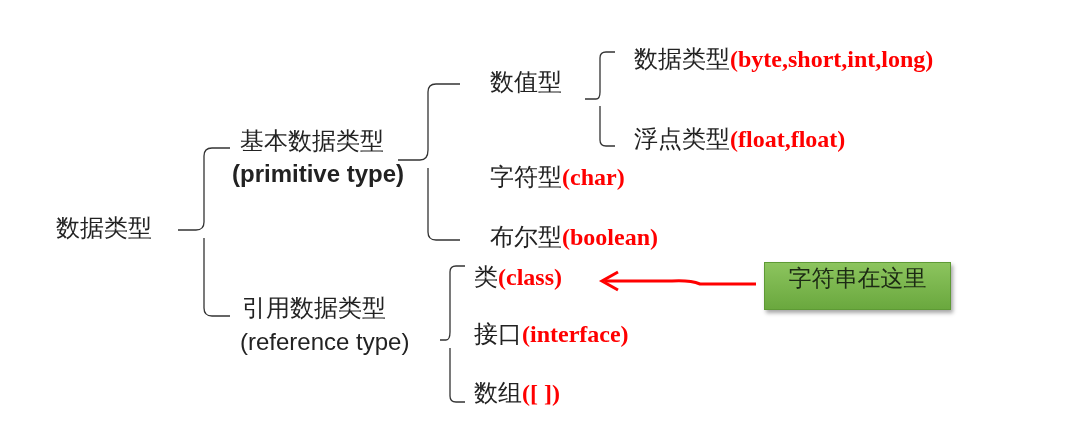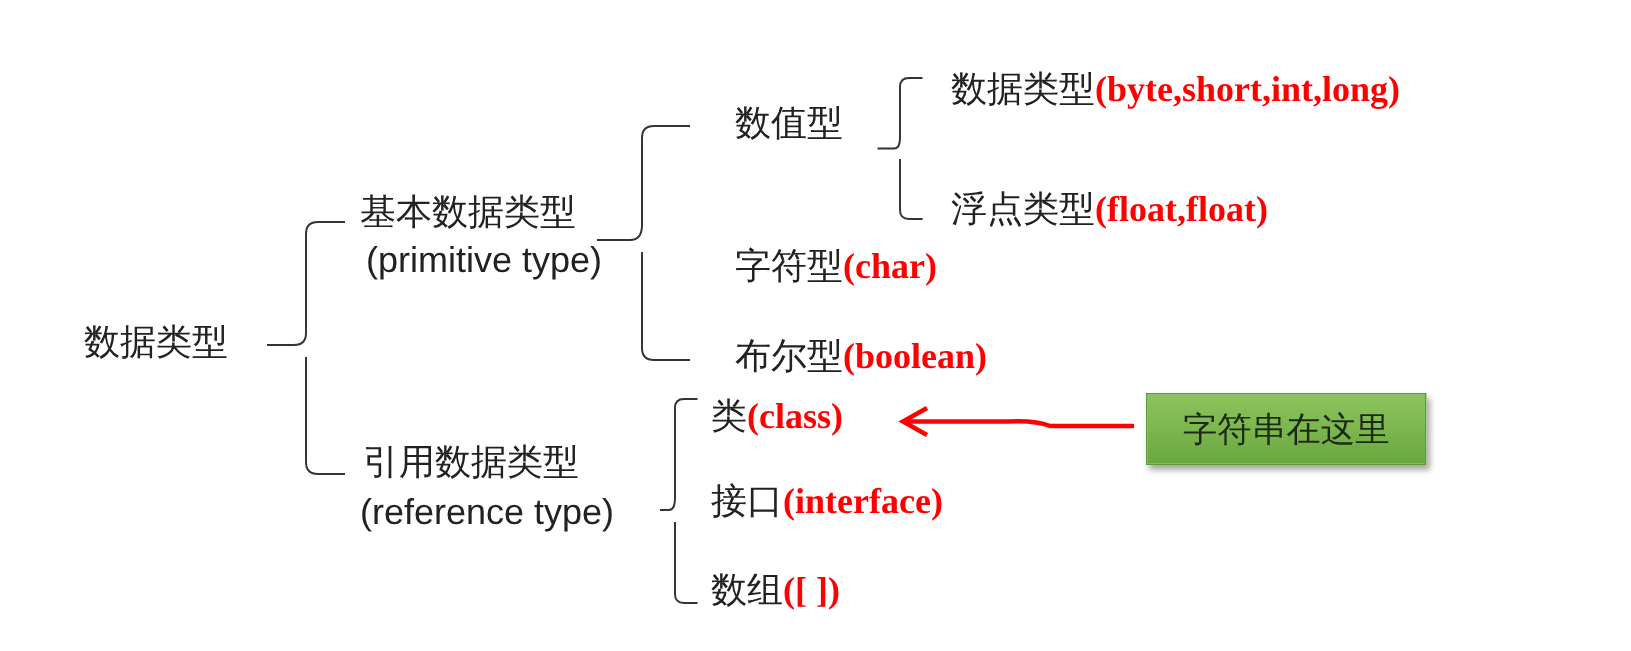--- a/index.html
+++ b/index.html
@@ -5,21 +5,21 @@
     html, body { margin:0; padding:0; background:#ffffff; }
     #canvas { position:relative; width:1087px; height:434px; overflow:hidden; background:#fff;
       font-family:"DejaVu Serif","Liberation Serif",serif; color:#222; }
     .lbl { position:absolute; white-space:nowrap; font-size:24px; line-height:28px; }
     .cn { font-family:"DejaVu Serif","Liberation Serif",serif; }
     .en { font-family:"Liberation Sans","DejaVu Sans",sans-serif; }
     .red { color:#ff0000; font-family:Liberation Serif, serif; font-weight:bold; }
     svg.lines { position:absolute; left:0; top:0; }
     .note { position:absolute; left:764px; top:262px; width:185px; height:46px;
       background:linear-gradient(#8cc45e,#6aa83e); border:1px solid #5e9a35;
-      box-shadow:2px 3px 4px rgba(0,0,0,0.35); display:flex; align-items:center; justify-content:center;
+      box-shadow:2px 3px 4px rgba(0,0,0,0.35); display:flex; align-items:flex-start; justify-content:center;
       font-size:23px; color:#1c2a14; font-family:"DejaVu Serif","Liberation Serif",serif; }
   </style>
 </head>
 <body>
 
 <div id="canvas">
 
   <svg class="lines" width="1087" height="434">
     <g fill="none" stroke="#333" stroke-width="1.3">
 
@@ -39,21 +39,21 @@
     <g stroke="#ff0000" stroke-width="3" fill="none">
       <path d="M756 284 H700 Q690 280 672 281 H605"></path>
       <path d="M618 272 L602 281 L618 290"></path>
     </g>
   </svg>
 
   <span class="lbl cn" style="left:56px;top:214px;">数据类型</span>
 
   <div>
     <span class="lbl cn" style="left:240px;top:127px;">基本数据类型</span>
-    <span class="lbl en" style="left:244px;top:160px;">(primitive type)</span>
+    <span class="lbl en" style="left:232px;top:160px;font-weight:bold;">(primitive type)</span>
   </div>
 
   <span class="lbl cn" style="left:490px;top:68px;">数值型</span>
 
   <div class="lbl" style="left:634px;top:45px;">
     <span class="cn">数据类型</span><span class="red">(byte,short,int,long)</span>
   </div>
 
   <div class="lbl" style="left:634px;top:125px;">
     <span class="cn">浮点类型</span><span class="red">(float,float)</span>

